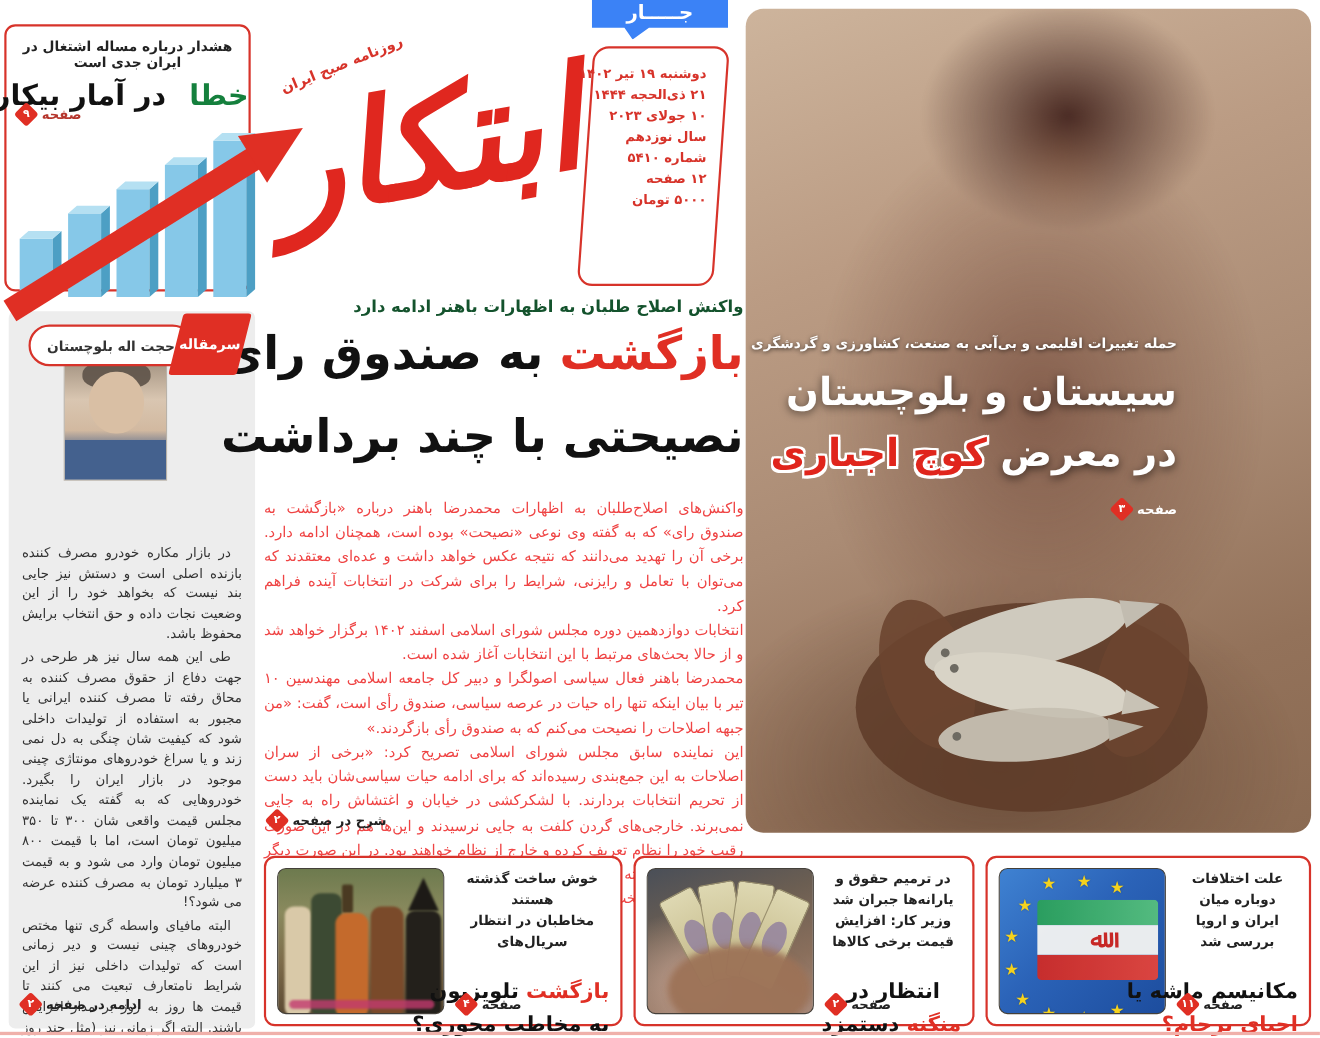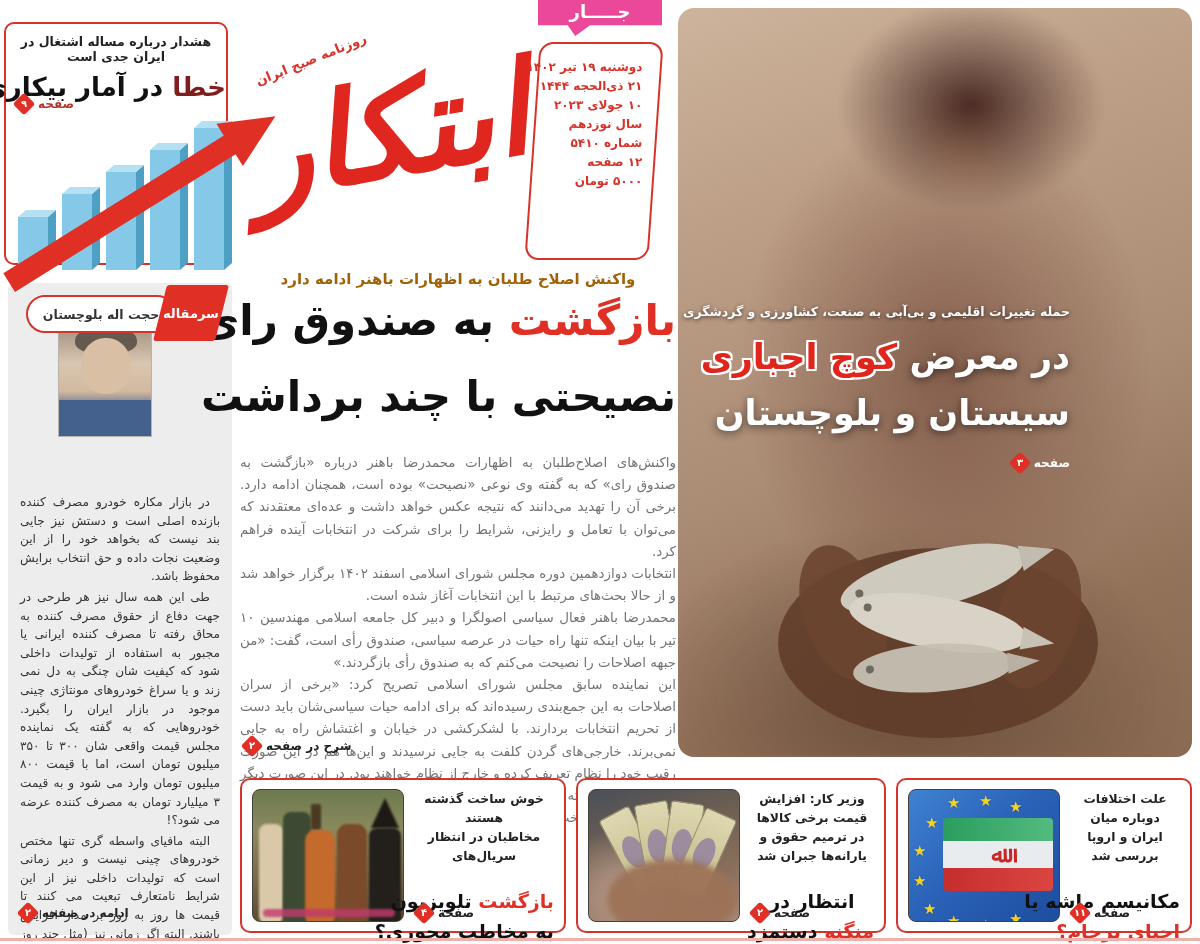--- a/index.html
+++ b/index.html
@@ -14,30 +14,30 @@
   .pagebadge .diamond { width: 16px; height: 16px; background: #e02f24; transform: rotate(45deg); border-radius: 3px;
     display: inline-flex; align-items: center; justify-content: center; flex: 0 0 auto; }
   .pagebadge .diamond i { transform: rotate(-45deg); font-style: normal; color: #fff; font-size: 10px; font-weight: bold; line-height:1; }
   .pagebadge.red-label { color: #b5352c; }
   .pagebadge.light { color: #fff; }
 
   
   .unemp { left: 4px; top: 22px; width: 224px; height: 243px; overflow: visible; }
   .unemp .kicker { margin-top: 10px; text-align: center; font-size: 12.5px; font-weight: 700; color: #222; }
   .unemp .title { margin-top: 8px; text-align: center; font-size: 26px; font-weight: 900; color: #111; white-space: nowrap; }
-  .unemp .title .red { color: #7f1d1d; }
+  .unemp .title .red { color: #15803d; margin-left: 12px; }
   .unemp .badge-row { position: absolute; right: auto; left: 10px; top: 72px; }
   .chart-wrap { position: absolute; left: 2px; top: 88px; width: 240px; height: 160px; }
   .arrow-svg { position: absolute; left: 0px; top: 92px; width: 280px; height: 160px; overflow: visible; z-index: 5; }
 
   
   .logo { position: absolute; left: 228px; top: 6px; width: 320px; height: 250px; display: flex; align-items: center; justify-content: center;
     color: #e0271f; font-size: 128px; font-weight: bold; font-style: italic; transform: rotate(-10deg); overflow: visible; }
   .tagline { position: absolute; left: 252px; top: 52px; transform: rotate(-22deg); color: #d7332a; font-size: 13px; font-weight: bold; white-space: nowrap; }
-  .jar-banner { position: absolute; left: 538px; top: 0; width: 124px; height: 36px; background: #ec4899;
+  .jar-banner { position: absolute; left: 538px; top: 0; width: 124px; height: 36px; background: #3b82f6;
     clip-path: polygon(0 0, 100% 0, 100% 70%, 42% 70%, 30% 100%, 24% 70%, 0 70%);
     display: flex; align-items: flex-start; justify-content: center; color: #fff; font-weight: 900; font-size: 18px; padding-top: 1px; letter-spacing: 1px; }
   .datebox { position: absolute; left: 532px; top: 42px; width: 124px; height: 218px; border: 2px solid #d7332a; border-radius: 14px;
     transform: skewX(-4deg); background: #fff; }
   .datebox .inner { transform: skewX(4deg); padding: 14px 14px 0 6px; }
   .datebox .line { color: #d7332a; font-size: 12px; line-height: 19px; font-weight: 600; white-space: nowrap; }
 
   
   .edit-col { position: absolute; left: 8px; top: 283px; width: 224px; height: 652px; background: #ededed; border-radius: 6px; }
   .edit-pill { position: absolute; left: 18px; top: 12px; width: 150px; height: 38px; background: #fff; border: 2px solid #d7332a;
@@ -50,25 +50,25 @@
   .portrait .hair { position: absolute; left: 16px; top: 2px; width: 62px; height: 28px; border-radius: 50% 50% 40% 40%; background: #5d5248; opacity:.9; }
   .portrait .face { position: absolute; left: 22px; top: 14px; width: 50px; height: 56px; border-radius: 48%; background: #d9bfa4; }
   .portrait .shirt { position: absolute; left: 0; bottom: 0; width: 100%; height: 36px; background: #44618e; }
   .edit-title { position: absolute; left: 0; top: 162px; width: 100%; text-align: center; font-size: 15px; font-weight: 900; color: #111; line-height: 21px; }
   .edit-body { position: absolute; left: 12px; top: 210px; width: 200px; height: 408px; font-size: 12.1px; line-height: 18.6px;
     color: #333; text-align: justify; }
   .edit-body p { margin-bottom: 2px; text-indent: 10px; }
   .edit-more { position: absolute; left: 12px; top: 622px; }
 
   
-  .lead-kicker { position: absolute; left: 240px; top: 270px; width: 436px; text-align: center; font-size: 15px; font-weight: 700; color: #a16207; }
+  .lead-kicker { position: absolute; left: 240px; top: 270px; width: 436px; text-align: right; font-size: 15px; font-weight: 700; color: #14532d; }
   .lead-t1 { position: absolute; left: 240px; top: 296px; width: 436px; text-align: center; font-size: 42px; font-weight: 900; color: #111; white-space: nowrap; }
   .lead-t1 .red { color: #e02f24; }
   .lead-t2 { position: absolute; left: 240px; top: 372px; width: 436px; text-align: center; font-size: 42px; font-weight: 900; color: #111; white-space: nowrap; }
-  .lead-body { position: absolute; left: 240px; top: 452px; width: 436px; height: 292px; font-size: 13.4px; line-height: 22.2px; color: #737373; text-align: justify; }
+  .lead-body { position: absolute; left: 240px; top: 452px; width: 436px; height: 292px; font-size: 13.4px; line-height: 22.2px; color: #ef4444; text-align: justify; }
   .lead-body p { margin: 0; }
   .lead-more { position: absolute; left: 244px; top: 738px; }
 
   
   .photo { position: absolute; left: 678px; top: 8px; width: 514px; height: 749px; border-radius: 16px; overflow: hidden;
     background: linear-gradient(160deg, #cdb49c 0%, #bb9c84 28%, #aa8b74 55%, #93725a 80%, #8a6a52 100%); }
   .photo .art { position: absolute; inset: 0; filter: blur(2px);
     background:
       radial-gradient(ellipse 190px 150px at 57% 13%, rgba(58,28,24,0.88), rgba(58,28,24,0) 70%),
       radial-gradient(ellipse 70px 88px at 56% 17%, rgba(196,152,118,0.95), rgba(196,152,118,0) 75%),
@@ -231,24 +231,24 @@
           <circle cx="118" cy="192" r="4" fill="#6d6a62"></circle>
       </g>
       <g transform="rotate(-4 185 240)">
         <ellipse cx="185" cy="240" rx="80" ry="24" fill="#c6c0b2" opacity="0.95"></ellipse>
           <polygon points="260,230 292,240 260,251" fill="#b8b1a3"></polygon>
           <circle cx="122" cy="237" r="4" fill="#6d6a62"></circle>
       </g>
     </svg>
     <div class="overlay">
       <div class="pk">حمله تغییرات اقلیمی و بی‌آبی به صنعت، کشاورزی و گردشگری</div>
+      <div class="pt">سیستان و بلوچستان</div>
       <div class="pt">
         <span>در معرض </span><span class="red">کوچ اجباری</span>
       </div>
-      <div class="pt">سیستان و بلوچستان</div>
       <div class="pbadge pagebadge light">
         <span>صفحه</span>
         <span class="diamond">
             <i>۳</i>
           </span>
       </div>
     </div>
   </div>
 
   <div class="rbox bbox box-tv">
@@ -283,22 +283,22 @@
   <div class="rbox bbox box-wage">
     <div class="thumb thumb-money">
       <div class="note" style="left:28px;top:18px;transform:rotate(-28deg)"></div>
       <div class="note" style="left:52px;top:12px;transform:rotate(-10deg)"></div>
       <div class="note" style="left:76px;top:12px;transform:rotate(8deg)"></div>
       <div class="note" style="left:98px;top:20px;transform:rotate(24deg)"></div>
       <div class="hand"></div>
     </div>
     <div class="btxt">
       <div class="bk">
+        <div>در ترمیم حقوق و یارانه‌ها جبران شد</div>
         <div>وزیر کار: افزایش قیمت برخی کالاها</div>
-        <div>در ترمیم حقوق و یارانه‌ها جبران شد</div>
       </div>
       <div class="bt">
         <div>انتظار در</div>
         <div><span class="red">منگنه</span><span> دستمزد</span></div>
       </div>
       <div class="bbadge pagebadge">
         <span>صفحه</span>
         <span class="diamond">
             <i>۲</i>
           </span>

